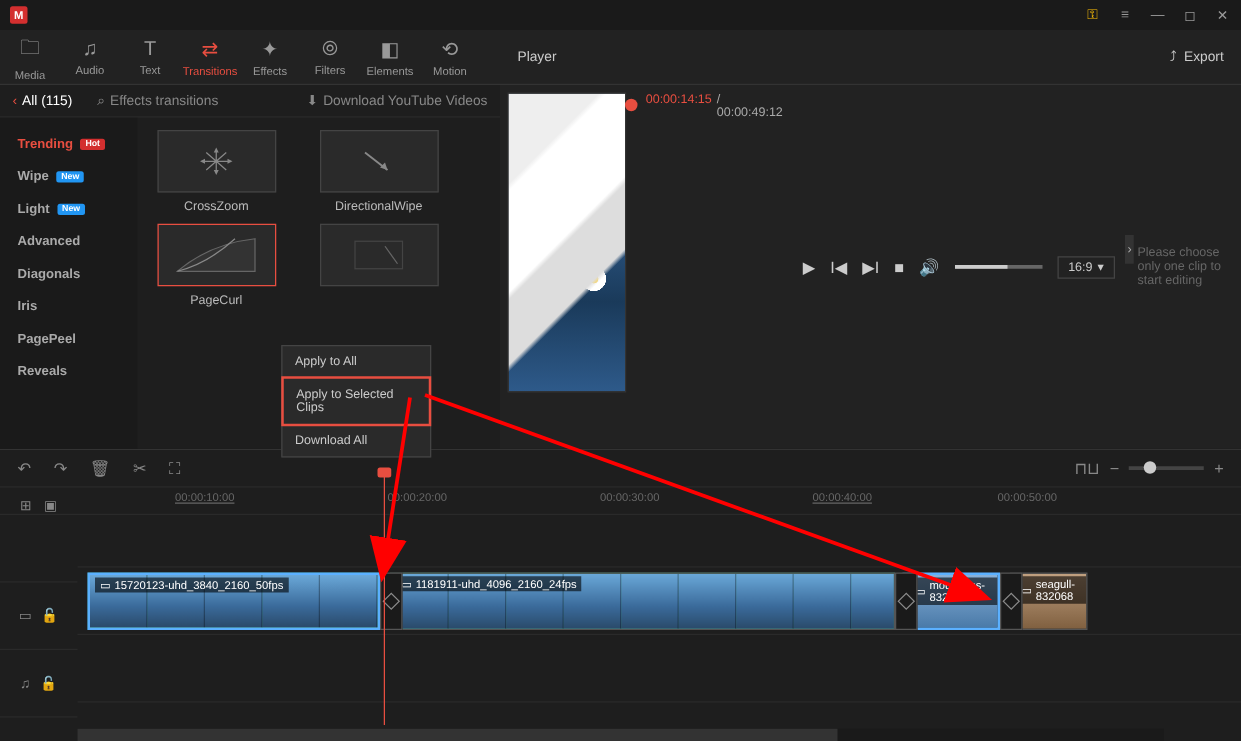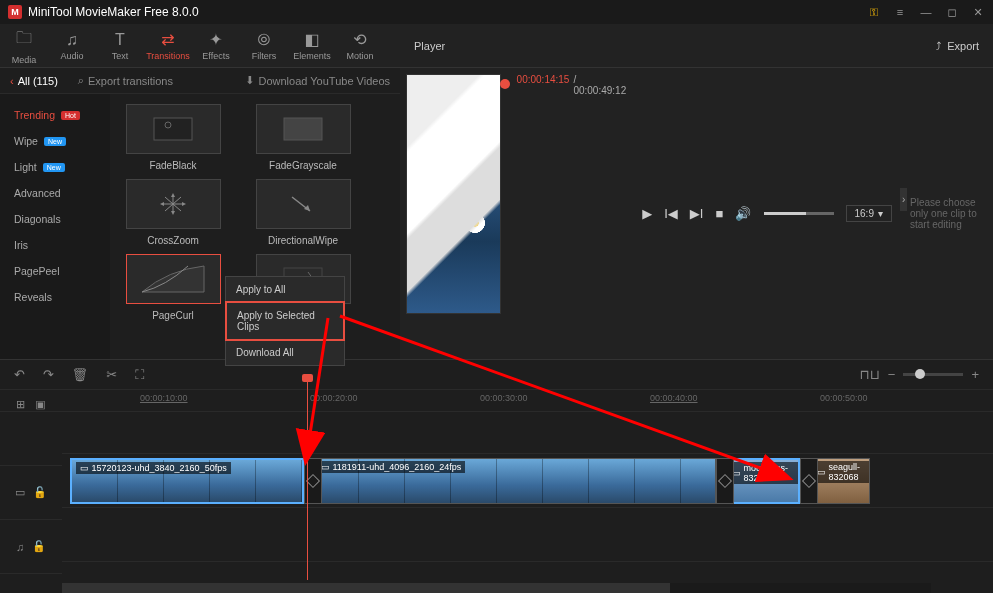--- a/index.html
+++ b/index.html
@@ -15,21 +15,21 @@
 .left-panel { width: 400px; background: #1e1e1e; display: flex; flex-direction: column; }
 .top-tabs { display: flex; background: #222; border-bottom: 1px solid #333; height: 44px; }
 .top-tab { flex: 0 0 48px; display: flex; flex-direction: column; align-items: center; justify-content: center; gap: 2px; color: #999; cursor: pointer; font-size: 9px; }
 .top-tab.active { color: #e84e40; }
 .tab-icon { font-size: 16px; }
 .sub-header { display: flex; align-items: center; padding: 6px 10px; background: #1e1e1e; border-bottom: 1px solid #2a2a2a; }
 .all-count { display: flex; align-items: center; gap: 4px; color: #fff; }
 .search-area { flex: 1; display: flex; align-items: center; gap: 4px; margin-left: 20px; color: #888; }
 .download-link { display: flex; align-items: center; gap: 4px; color: #888; cursor: pointer; }
 .content-row { display: flex; flex: 1; overflow: hidden; }
-.sidebar { width: 110px; background: #1a1a1a; padding: 8px 0; }
+.sidebar { width: 110px; background: #1a1a1a; padding: 8px 0; font-weight: bold; }
 .sidebar-item { padding: 7px 14px; color: #aaa; cursor: pointer; display: flex; align-items: center; gap: 6px; font-size: 10.5px; }
 .sidebar-item.active { color: #e84e40; }
 .badge { font-size: 7px; padding: 1px 4px; border-radius: 2px; color: #fff; }
 .badge-hot { background: #d32f2f; }
 .badge-new { background: #2196f3; }
 .transition-grid { flex: 1; padding: 10px 8px; overflow: hidden; position: relative; }
 .trans-row { display: flex; gap: 20px; margin-bottom: 8px; }
 .trans-item { width: 110px; text-align: center; }
 .trans-thumb { width: 95px; height: 50px; background: #2a2a2a; border: 1px solid #444; margin: 0 auto 6px; display: flex; align-items: center; justify-content: center; color: #666; position: relative; }
 .trans-thumb.selected { border: 1px solid #e84e40; }
@@ -88,21 +88,20 @@
 .hscroll-thumb { position: absolute; left: 0; width: 70%; height: 100%; background: #333; }
 svg.arrows { position: absolute; left: 0; top: 0; width: 993px; height: 593px; pointer-events: none; z-index: 200; }
 .layer-icons { position: absolute; left: 16px; top: 398px; display: flex; gap: 10px; color: #888; }
 </style>
 </head>
 <body>
 
 <div class="titlebar">
   <div class="titlebar-left">
     <div class="logo">M</div>
-    <div class="titlebar-title">MiniTool MovieMaker Free 8.0.0</div>
   </div>
   <div class="titlebar-right">
     <span class="titlebar-icon key-icon">⚿</span>
     <span class="titlebar-icon">≡</span>
     <span class="titlebar-icon">—</span>
     <span class="titlebar-icon">◻</span>
     <span class="titlebar-icon">✕</span>
   </div>
 </div>
 
@@ -140,21 +139,21 @@
         <div class="top-tab">
           <span class="tab-icon">⟲</span>
           <span>Motion</span>
         </div>
       </div>
     <div class="sub-header">
       <span style="color:#e84e40;margin-right:4px">‹</span>
       <span class="all-count">All (115)</span>
       <div class="search-area">
         <span>⌕</span>
-        <span>Export transitions</span>
+        <span>Effects transitions</span>
       </div>
       <div class="download-link">
         <span>⬇</span>
         <span>Download YouTube Videos</span>
       </div>
     </div>
     <div class="content-row">
       <div class="sidebar" id="sidebar">
           <div class="sidebar-item active">
             <span>Trending</span>
@@ -178,39 +177,20 @@
             <span>Iris</span>
           </div>
           <div class="sidebar-item">
             <span>PagePeel</span>
           </div>
           <div class="sidebar-item">
             <span>Reveals</span>
           </div>
         </div>
       <div class="transition-grid" id="trans-grid">
-          <div class="trans-row">
-            <div class="trans-item">
-              <div class="trans-thumb ">
-                <svg width="50" height="30">
-                  <rect x="6" y="4" width="38" height="22" fill="#222" stroke="#555"></rect>
-                  <circle cx="20" cy="11" r="3" fill="none" stroke="#666"></circle>
-                </svg>
-              </div>
-              <div class="trans-label">FadeBlack</div>
-            </div>
-            <div class="trans-item">
-              <div class="trans-thumb ">
-                <svg width="50" height="30">
-                  <rect x="6" y="4" width="38" height="22" fill="#444" stroke="#555"></rect>
-                </svg>
-              </div>
-              <div class="trans-label">FadeGrayscale</div>
-            </div>
-          </div>
           <div class="trans-row">
             <div class="trans-item">
               <div class="trans-thumb ">
                 <svg width="50" height="30">
                   <path d="M25 6 L25 24 M14 15 L36 15 M17 8 L33 22 M33 8 L17 22" stroke="#888" fill="none"></path>
                   <path d="M25 4 L23 8 L27 8 Z M25 26 L23 22 L27 22 Z M12 15 L16 13 L16 17 Z M38 15 L34 13 L34 17 Z" fill="#888"></path>
                 </svg>
               </div>
               <div class="trans-label">CrossZoom</div>
             </div>
@@ -303,21 +283,21 @@
       <span class="tl-icon">−</span>
       <div class="zoom-slider"></div>
       <span class="tl-icon">+</span>
     </div>
   </div>
   <div class="ruler" id="ruler">
       <span class="ruler-mark" style="left: 140px; text-decoration: underline;">00:00:10:00</span>
       <span class="ruler-mark" style="left: 310px;">00:00:20:00</span>
       <span class="ruler-mark" style="left: 480px;">00:00:30:00</span>
       <span class="ruler-mark" style="left: 650px; text-decoration: underline;">00:00:40:00</span>
-      <span class="ruler-mark" style="left: 820px;">00:00:50:00</span>
+      <span class="ruler-mark" style="left: 798px;">00:00:50:00</span>
     </div>
   <div class="layer-icons">
     <span>⊞</span>
     <span>▣</span>
   </div>
   <div class="tracks-body">
     <div class="track-header-col">
       <div class="track-row-header spacer"></div>
       <div class="track-row-header">
         <span>▭</span>

